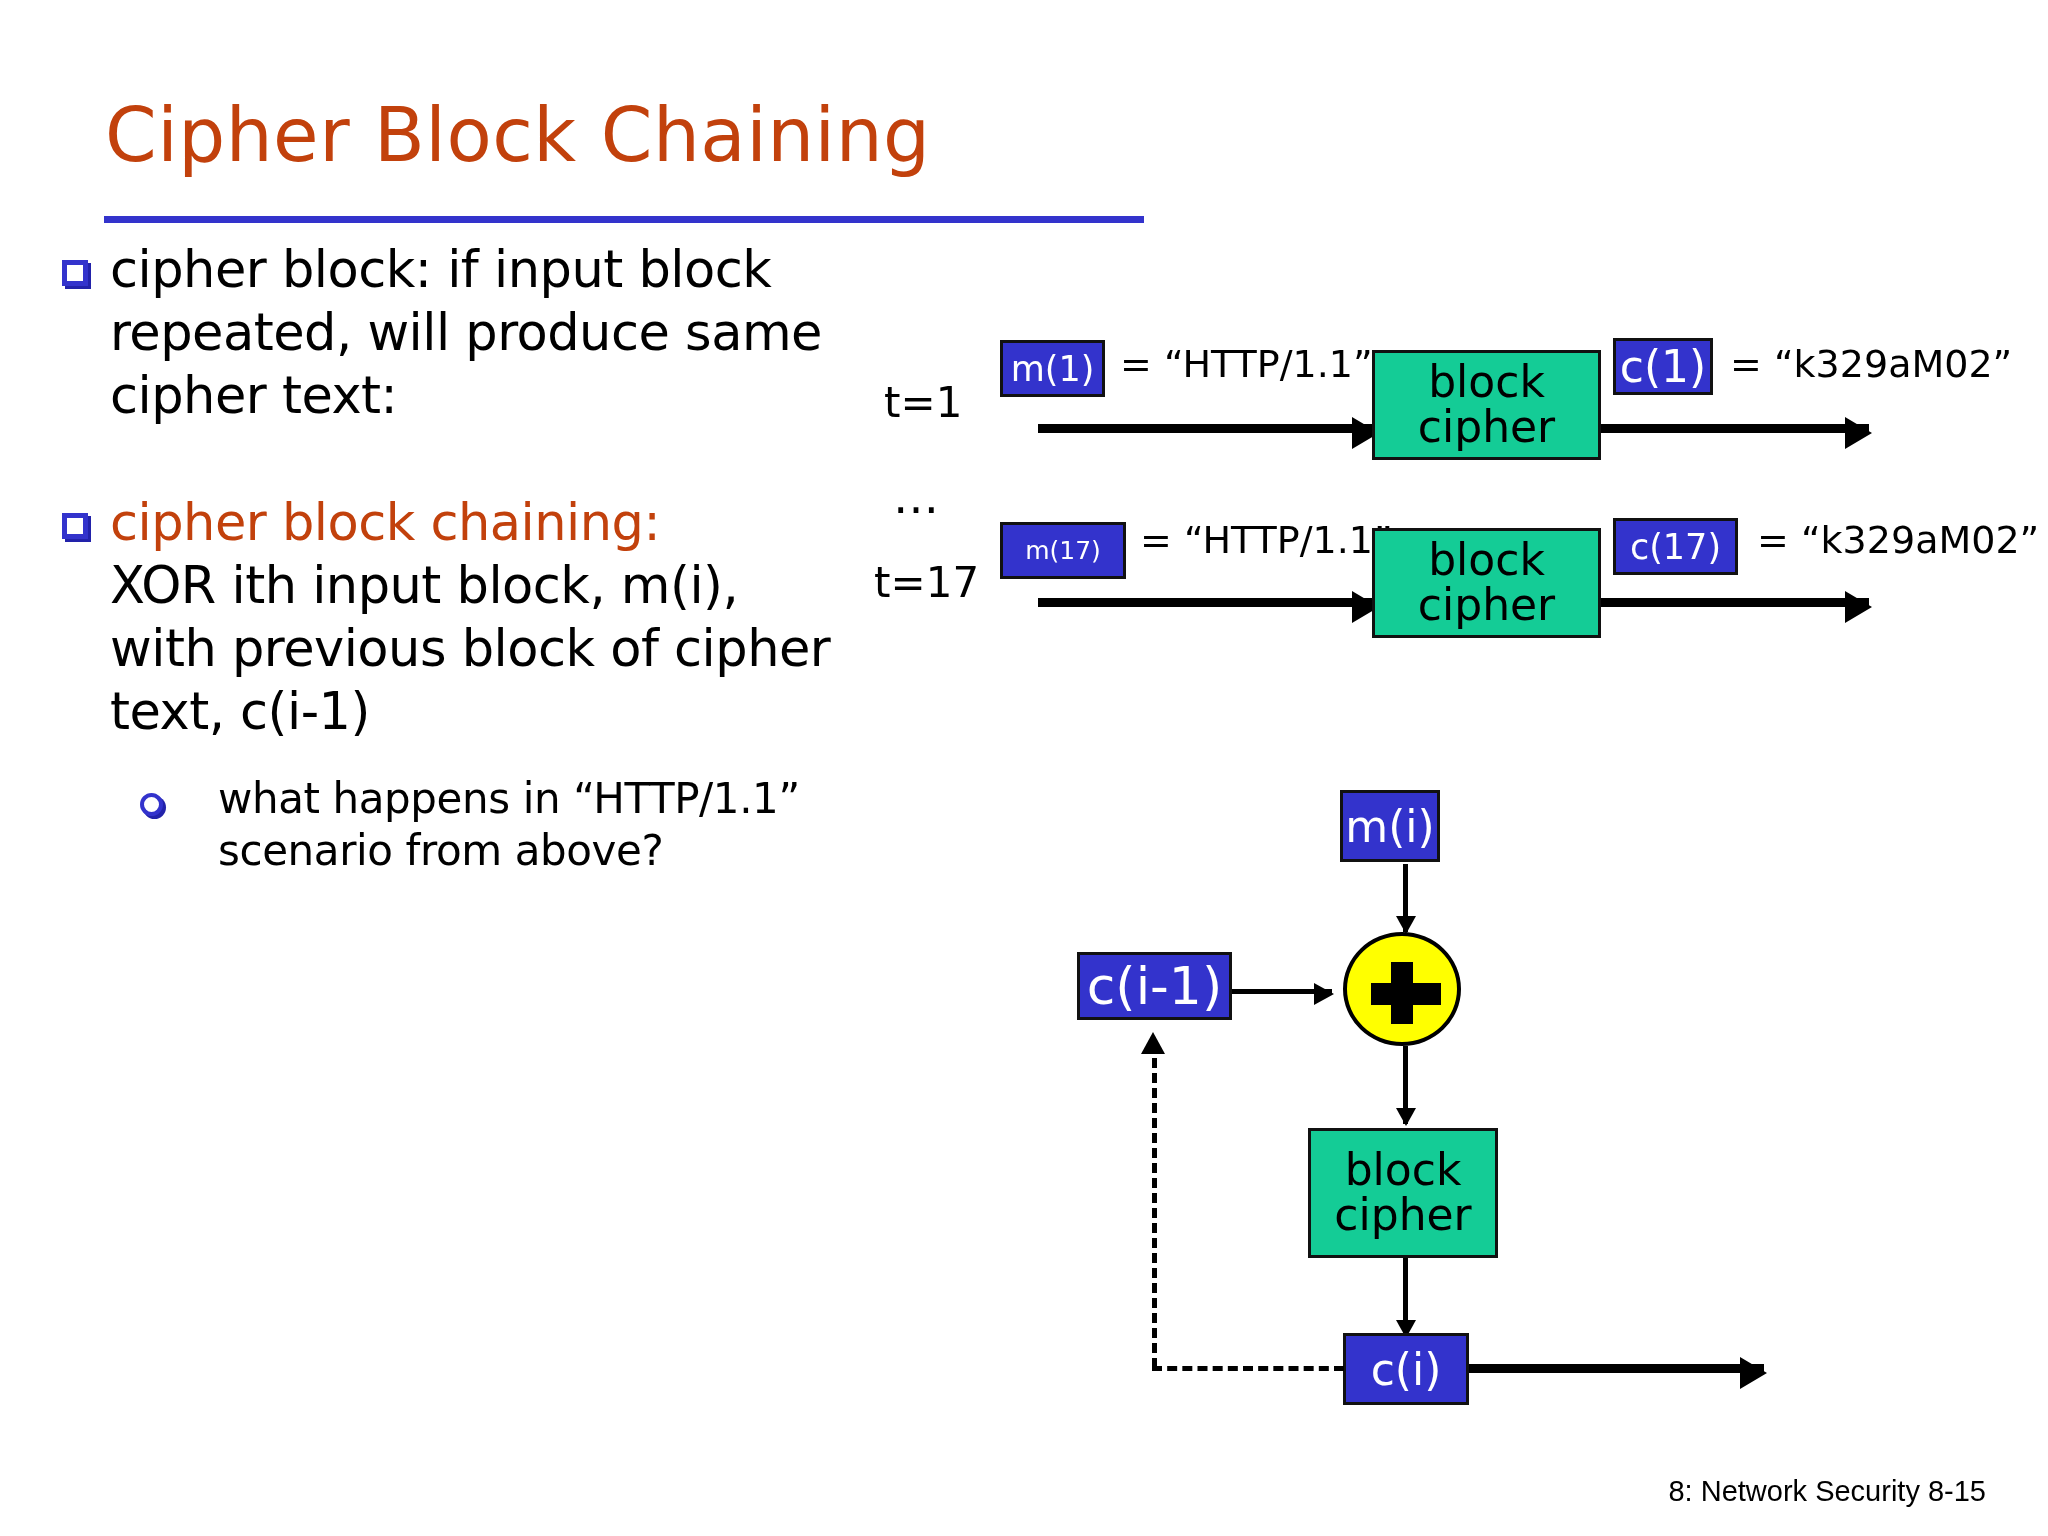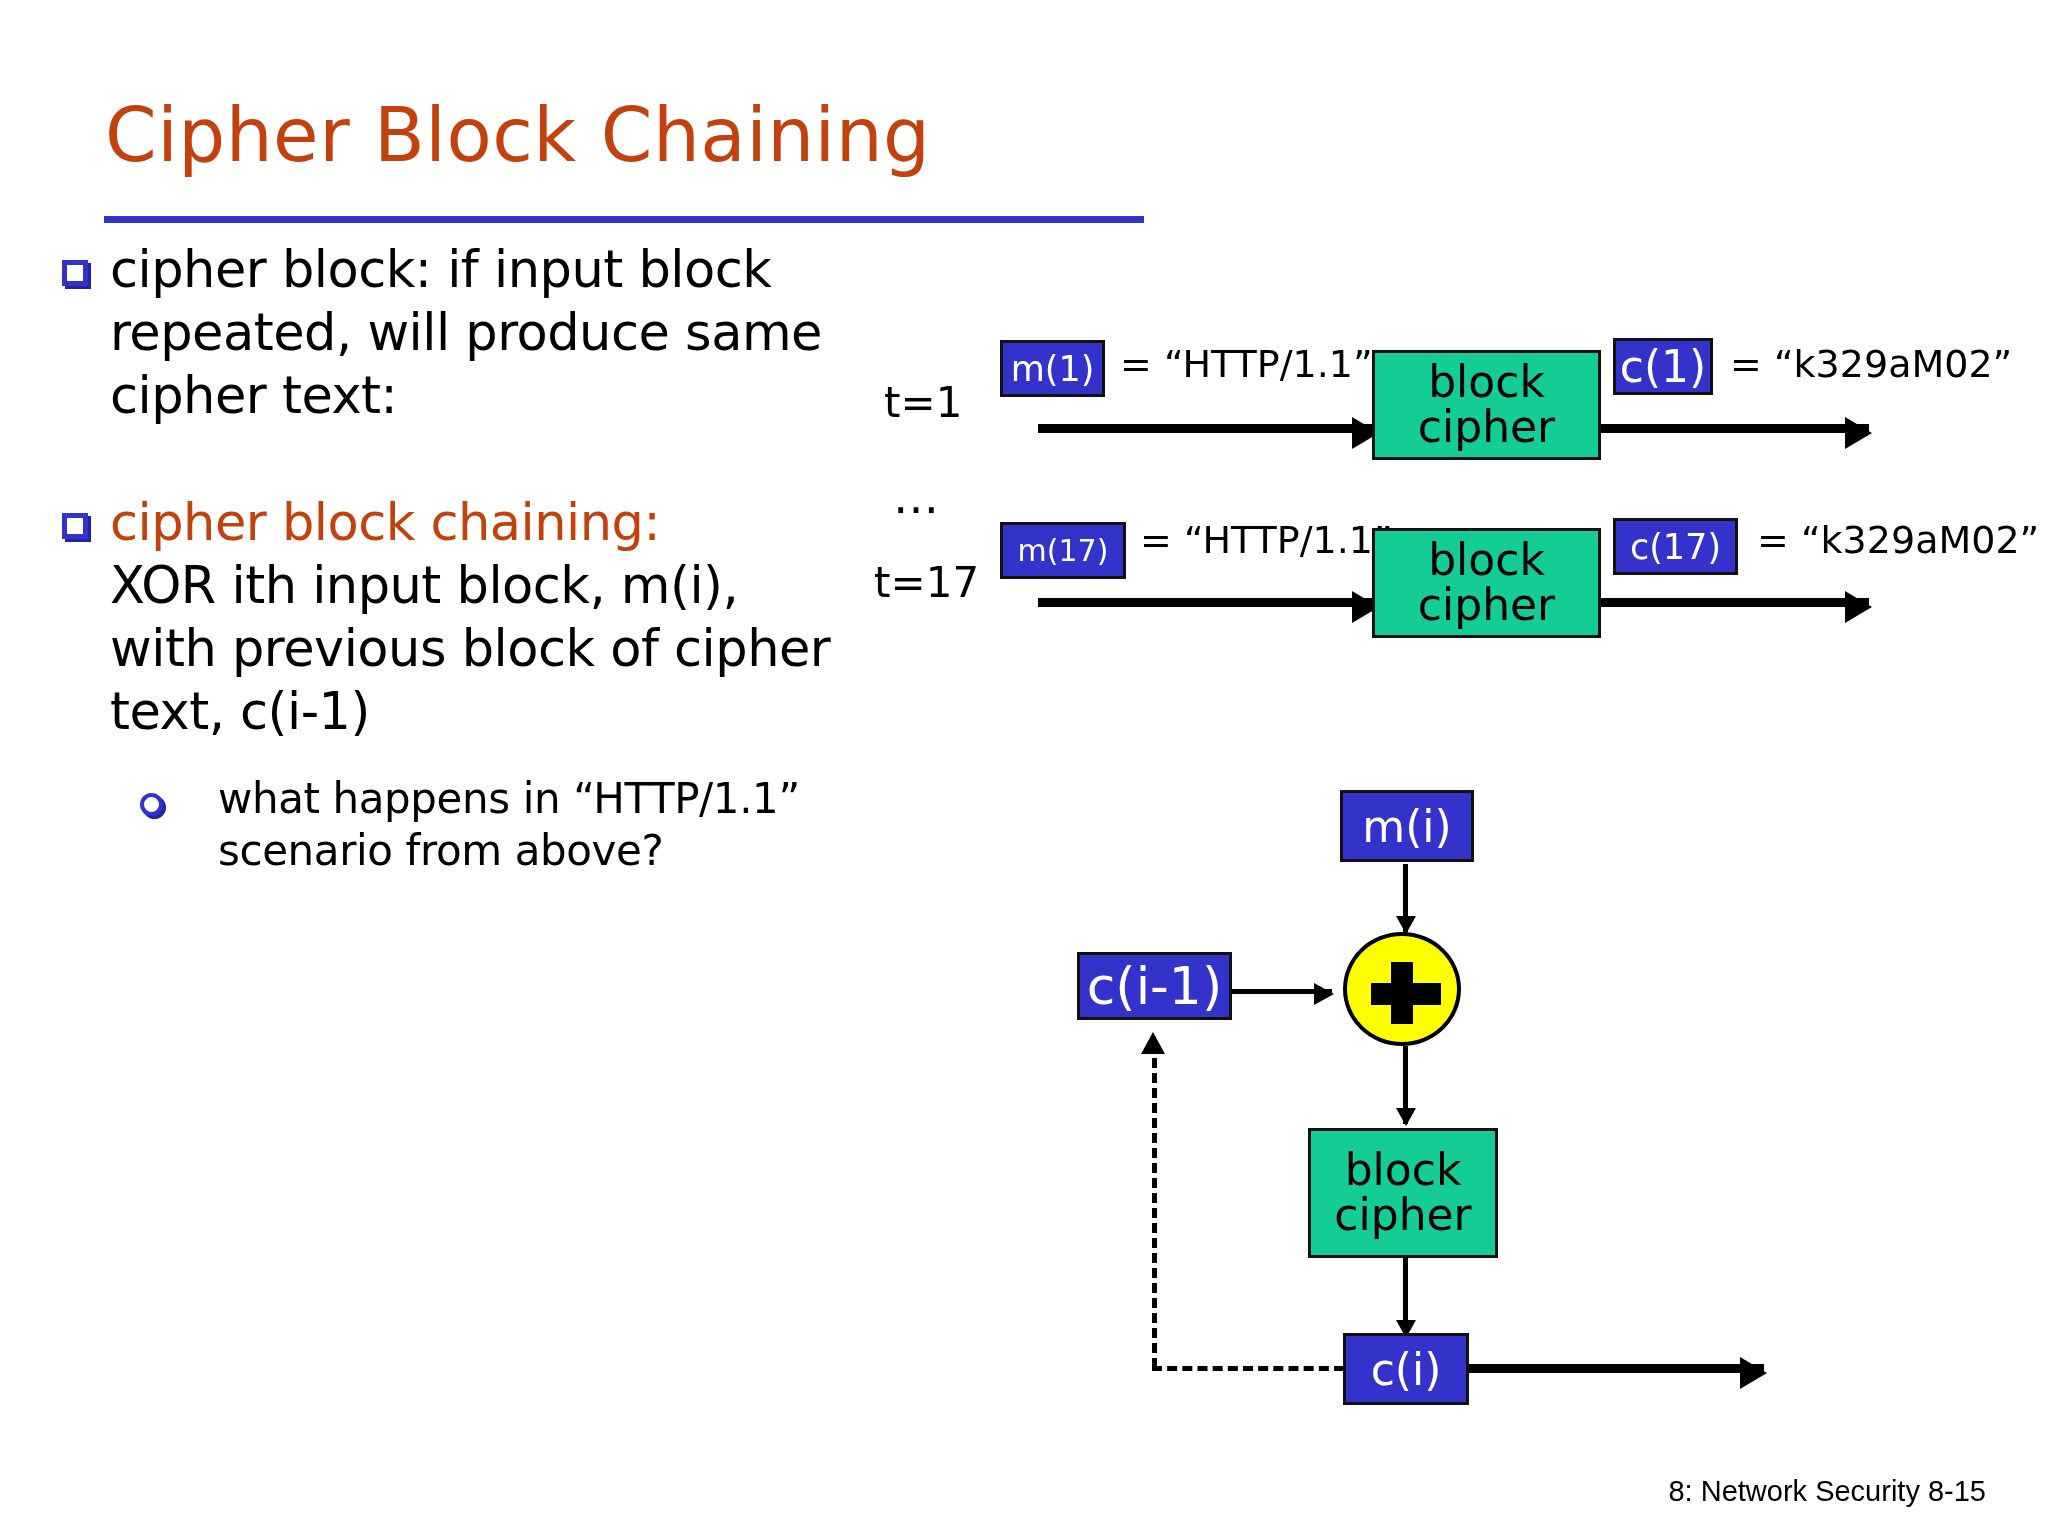--- a/index.html
+++ b/index.html
@@ -265,38 +265,38 @@
 <div class="blue-box" style="left:1613px; top:338px; width:100px; height:57px; font-size:44px;">c(1)</div>
 
 <div class="plain-label" style="left:1730px; top:342px; font-size:38px;">= “k329aM02”</div>
 
 <div class="h-arrow" style="left:1601px; top:424px; width:268px;"></div>
 
 <div class="plain-label" style="left:893px; top:470px; font-size:46px; letter-spacing:6px;">…</div>
 
 <div class="plain-label" style="left:874px; top:558px; font-size:42px;">t=17</div>
 
-<div class="blue-box" style="left:1000px; top:522px; width:126px; height:57px; font-size:30px;">m(17)</div>
+<div class="blue-box" style="left:1000px; top:522px; width:126px; height:57px; font-size:25px;">m(17)</div>
 
 <div class="plain-label" style="left:1140px; top:518px; font-size:38px;">= “HTTP/1.1”</div>
 
 <div class="h-arrow" style="left:1038px; top:598px; width:338px;"></div>
 
 <div class="green-box" style="left:1372px; top:528px; width:229px; height:110px; font-size:44px;">
   <span>block</span>
   <span>cipher</span>
 </div>
 
 <div class="blue-box" style="left:1613px; top:518px; width:125px; height:57px; font-size:35px;">c(17)</div>
 
 <div class="plain-label" style="left:1757px; top:518px; font-size:38px;">= “k329aM02”</div>
 
 <div class="h-arrow" style="left:1601px; top:598px; width:268px;"></div>
 
-<div class="blue-box" style="left:1340px; top:790px; width:134px; height:72px; font-size:44px;">m(i)</div>
+<div class="blue-box" style="left:1340px; top:790px; width:100px; height:72px; font-size:44px;">m(i)</div>
 
 <div class="v-arrow" style="left:1403px; top:864px; height:68px;"></div>
 
 <div class="blue-box" style="left:1077px; top:952px; width:155px; height:68px; font-size:52px;">c(i-1)</div>
 
 <div class="h-arrow-thin" style="left:1232px; top:989px; width:100px;"></div>
 
 <div id="xor-node" style="left:1343px; top:932px; width:118px; height:114px;">
   <div id="xor-plus-h" style="left:24px; top:47px; width:70px; height:22px;"></div>
   <div id="xor-plus-v" style="left:44px; top:26px; width:22px; height:62px;"></div>

